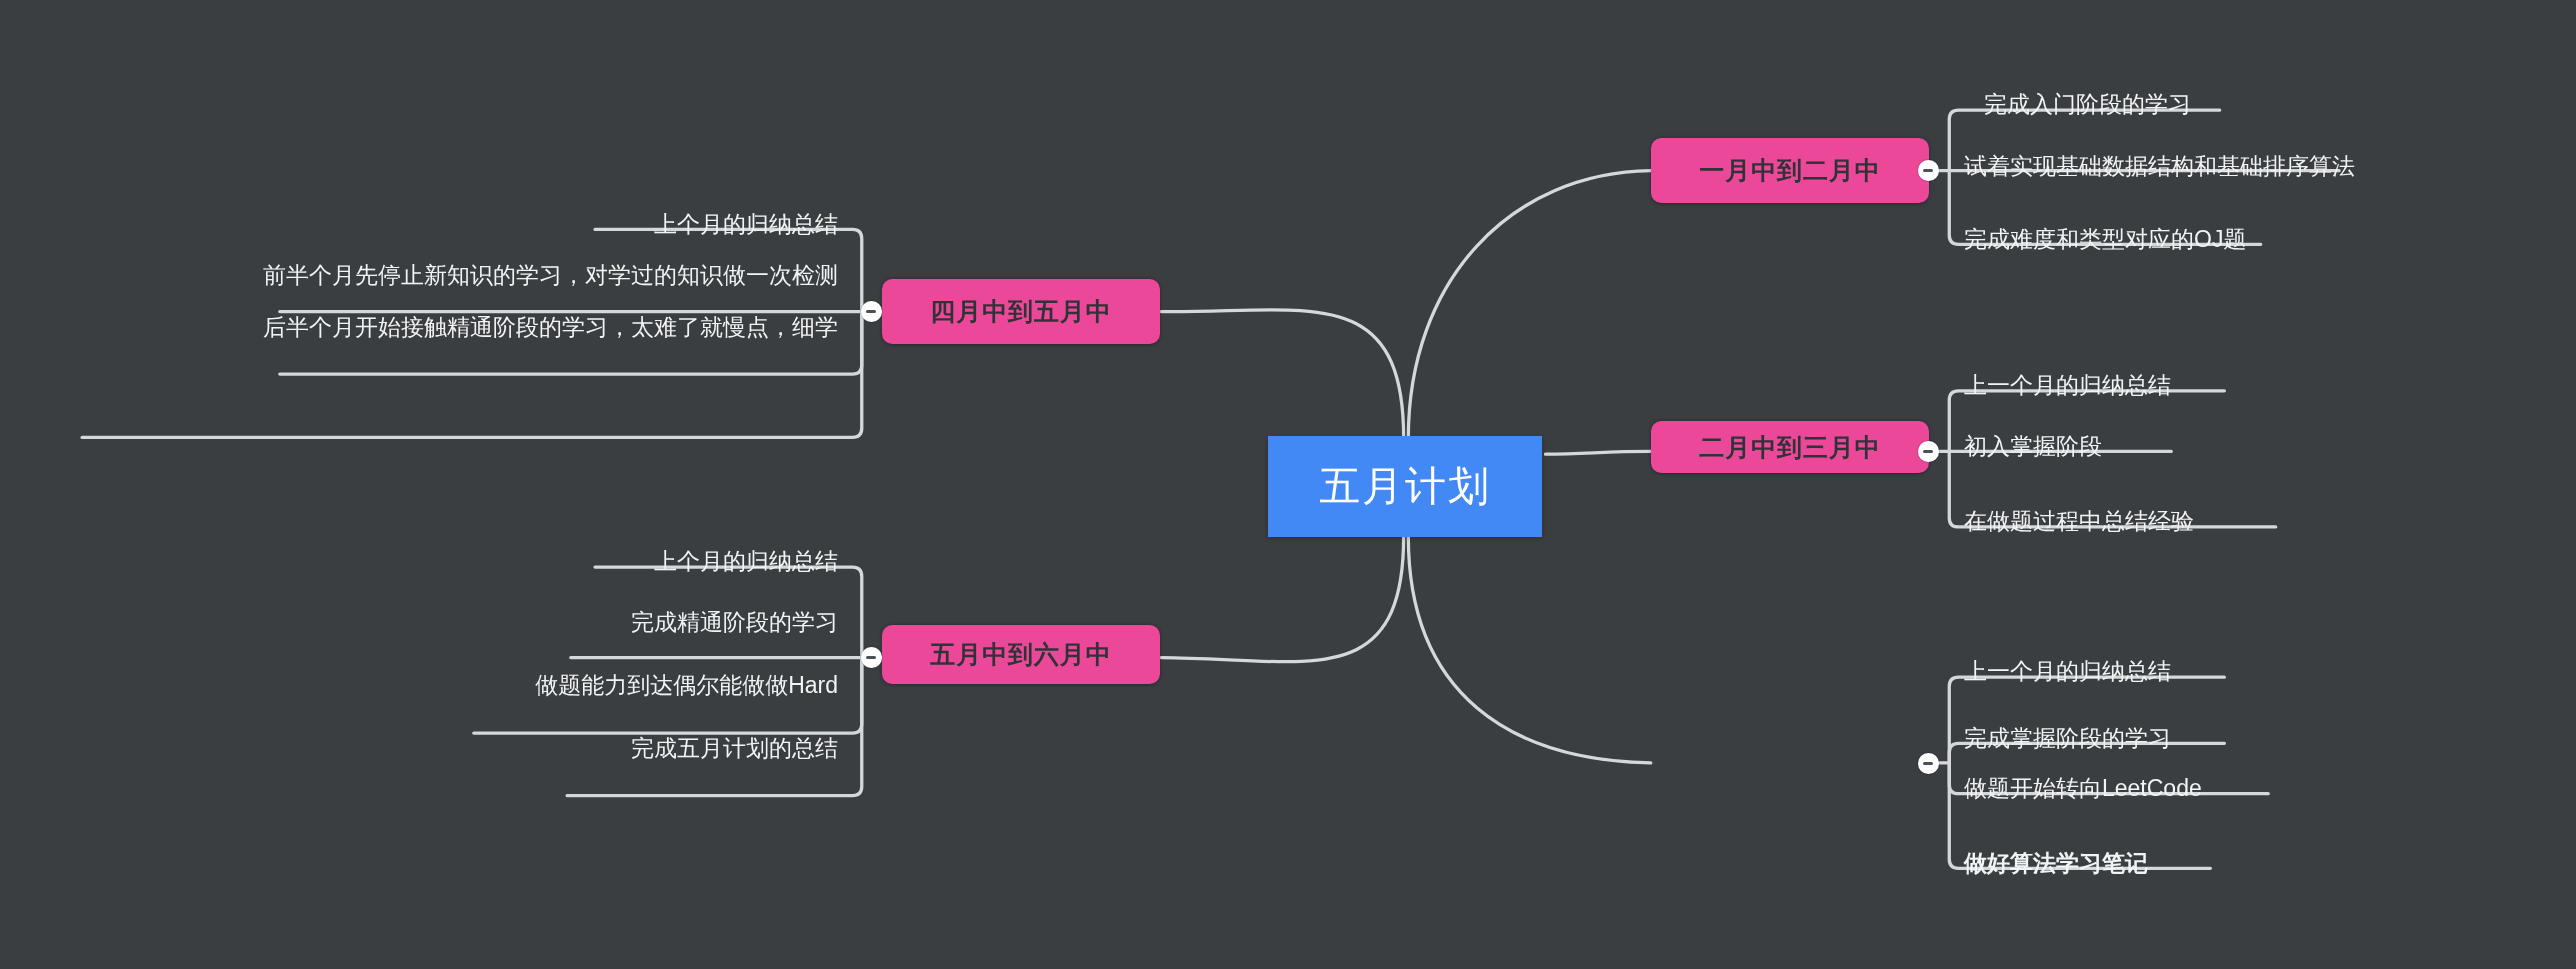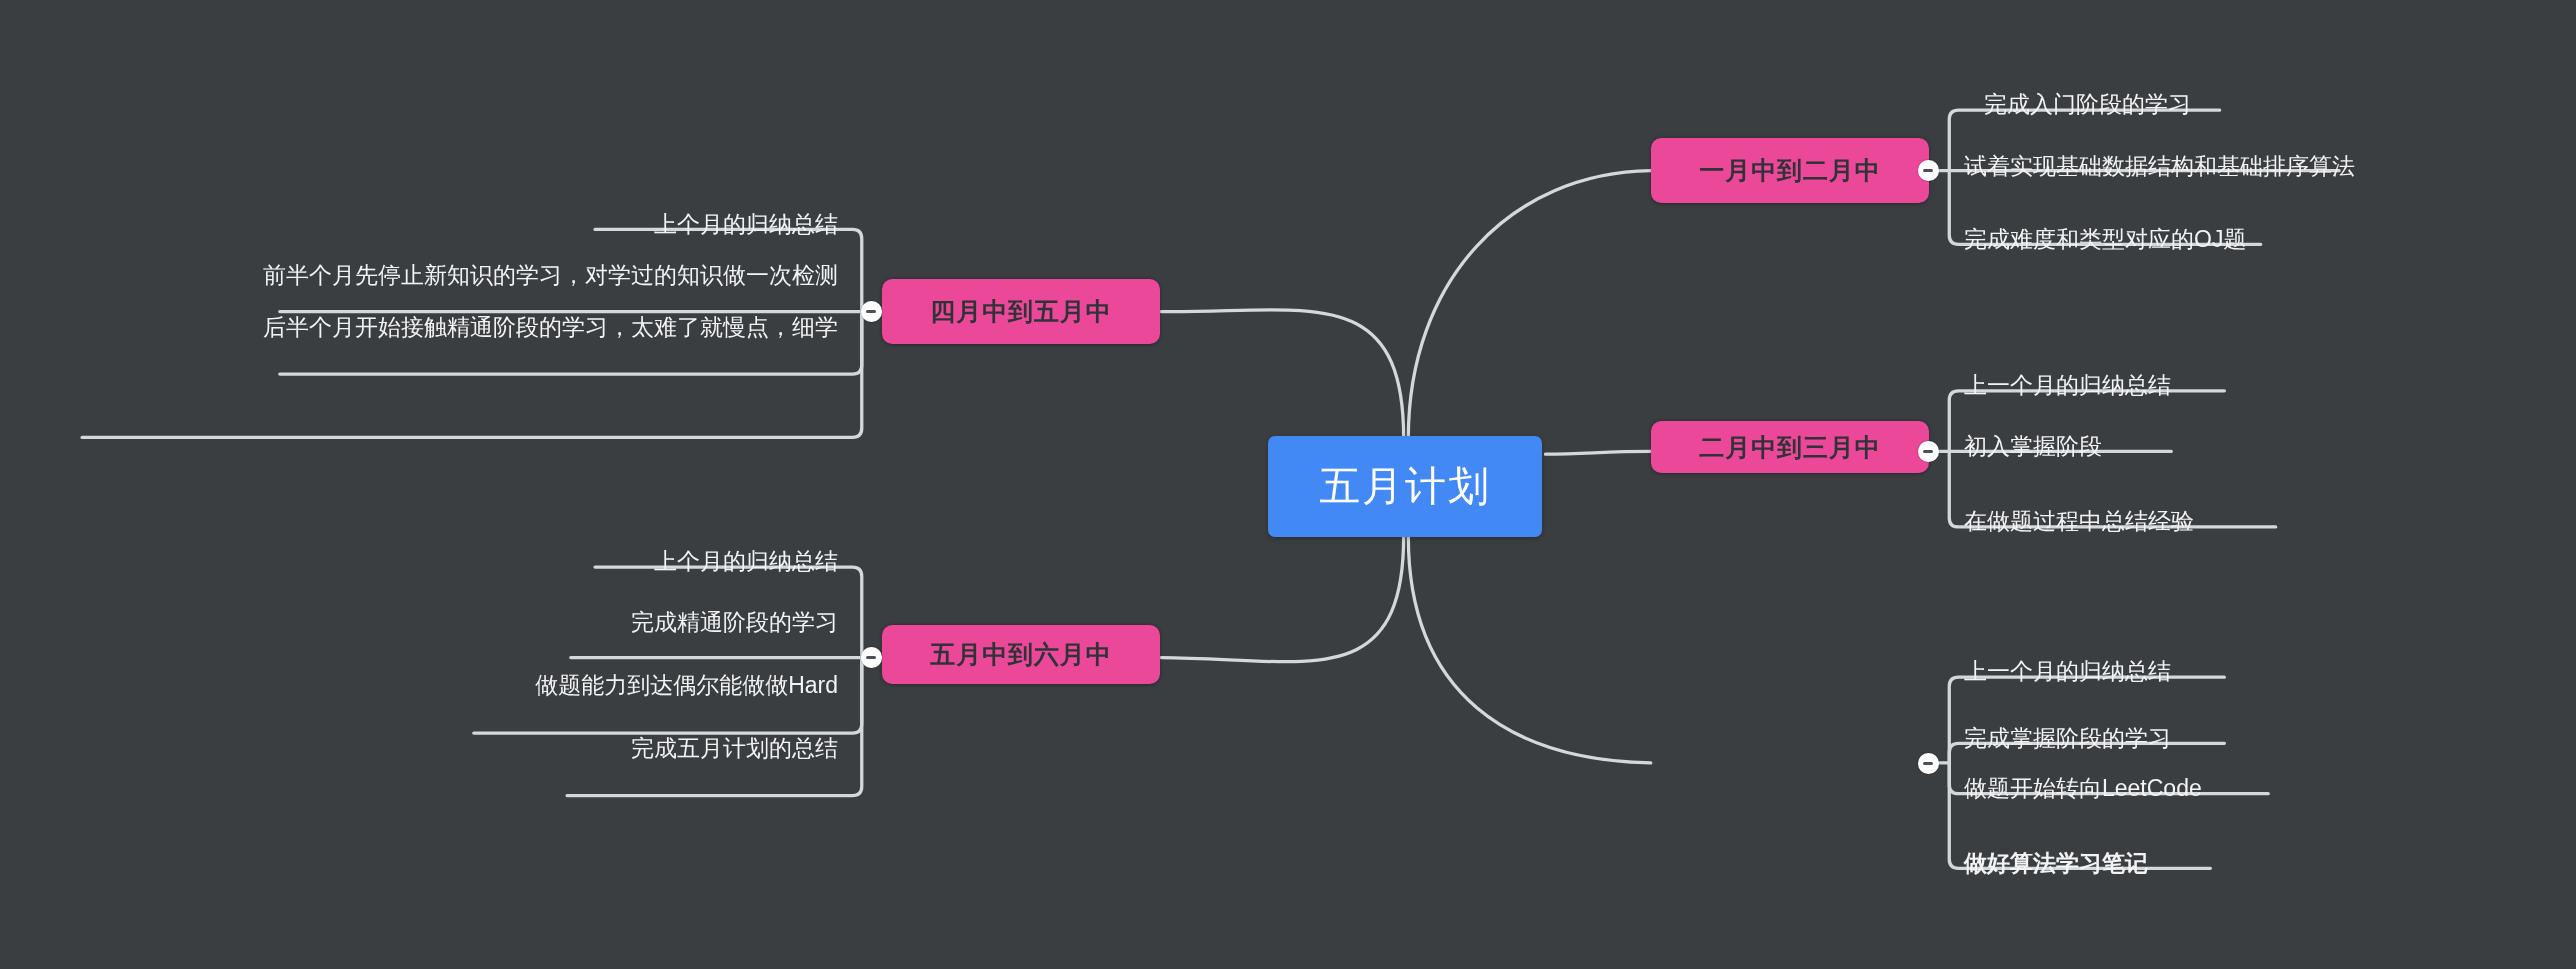--- a/index.html
+++ b/index.html
@@ -24,21 +24,21 @@
     pointer-events: none;
   }
 
   
   .root-node {
     position: absolute;
     display: flex;
     align-items: center;
     justify-content: center;
     background: #4289f5;
-    border-radius: 7px;
+    border-radius: 0;
     color: #ffffff;
     font-size: 41px;
     letter-spacing: 1.9px;
     white-space: nowrap;
     box-shadow: 0 1.9px 4.7px rgba(0,0,0,0.25);
   }
 
   
   .branch-node {
     position: absolute;

